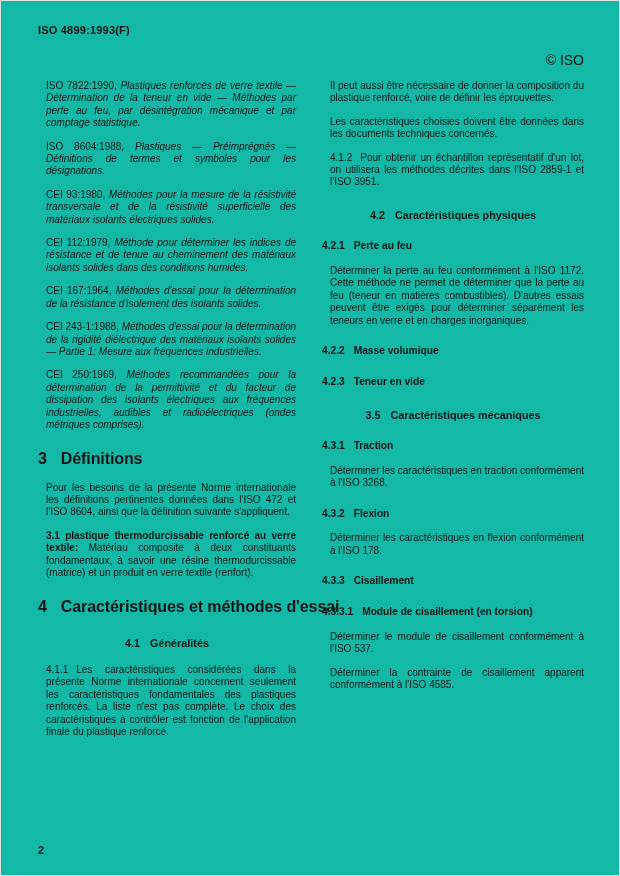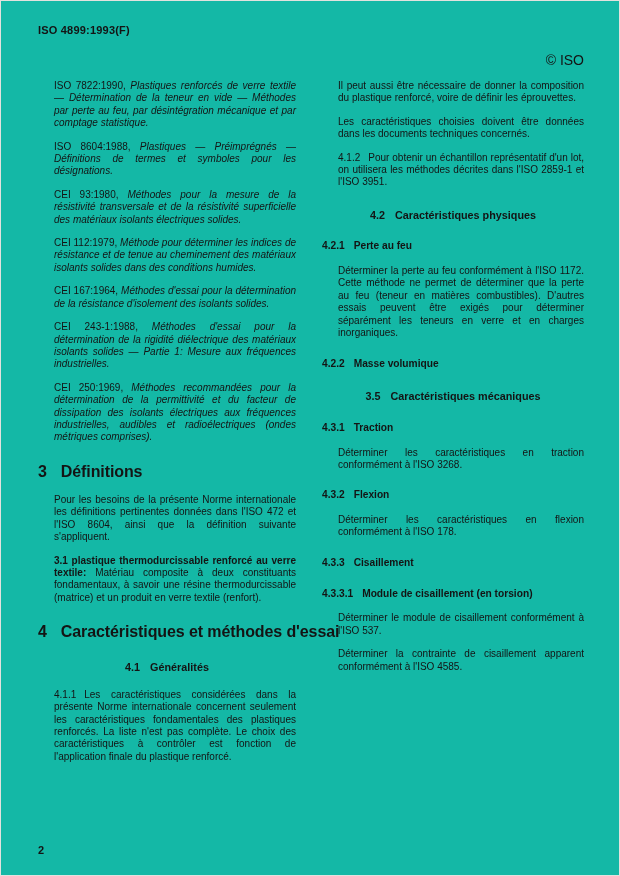--- a/index.html
+++ b/index.html
@@ -11,21 +11,21 @@
     box-shadow:inset 0 0 0 1px #e2e2de;
     font-family:"Liberation Sans","DejaVu Sans",sans-serif;
     color:#141414;
     overflow:hidden;
   }
   .hdr-l{position:absolute;top:24px;left:38px;font-size:11px;font-weight:bold;letter-spacing:.2px;}
   .hdr-r{position:absolute;top:25px;right:36px;font-size:14px;margin-top:27px;}
   .col{position:absolute;top:80px;font-size:10px;line-height:12.4px;text-align:justify;}
   .col-left{left:38px;width:258px;}
   .col-right{left:322px;width:262px;}
-  .col p{margin:0 0 11px 16px;}
+  .col p{margin:0 0 11px 8px;}
   .ref{margin:0 0 9px 0;}
   .ref-title{font-style:italic;}
   .hsec{font-size:16px;font-weight:bold;margin:18px 0 13px 0;text-align:left;line-height:1.2;white-space:nowrap;letter-spacing:-0.1px;}
   .hsec .num{margin-right:14px;}
   .hsub{font-size:10.8px;font-weight:bold;margin:20px 0 14px 0;text-align:center;line-height:1.25;}
   .hsub .num{margin-right:10px;}
   .hsub3{font-size:10.2px;font-weight:bold;margin:18px 0 12px 0;text-align:left;line-height:1.25;}
   .hsub3 .num{margin-right:9px;}
   .pnum{font-weight:normal;margin-right:8px;}
   .bold{font-weight:bold;}
@@ -70,20 +70,21 @@
 
     <p><span class="pnum">4.1.2</span><span>Pour obtenir un échantillon représentatif d'un lot, on utilisera les méthodes décrites dans l'ISO 2859-1 et l'ISO 3951.</span></p>
 
     <h3 class="hsub"><span class="num">4.2</span><span>Caractéristiques physiques</span></h3>
 
     <h4 class="hsub3"><span class="num">4.2.1</span><span>Perte au feu</span></h4>
     <p>Déterminer la perte au feu conformément à l'ISO 1172. Cette méthode ne permet de déterminer que la perte au feu (teneur en matières combustibles). D'autres essais peuvent être exigés pour déterminer séparément les teneurs en verre et en charges inorganiques.</p>
 
     <h4 class="hsub3"><span class="num">4.2.2</span><span>Masse volumique</span></h4>
 
+    <h4 class="hsub3"><span class="num">4.2.3</span><span>Teneur en vide</span></h4>
 
     <h3 class="hsub"><span class="num">3.5</span><span>Caractéristiques mécaniques</span></h3>
 
     <h4 class="hsub3"><span class="num">4.3.1</span><span>Traction</span></h4>
     <p>Déterminer les caractéristiques en traction conformément à l'ISO 3268.</p>
 
     <h4 class="hsub3"><span class="num">4.3.2</span><span>Flexion</span></h4>
     <p>Déterminer les caractéristiques en flexion conformément à l'ISO 178.</p>
 
     <h4 class="hsub3"><span class="num">4.3.3</span><span>Cisaillement</span></h4>

